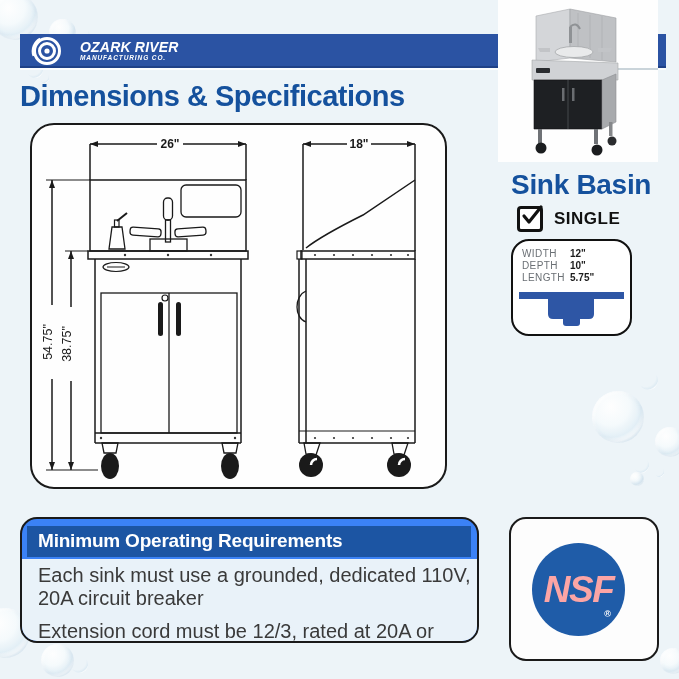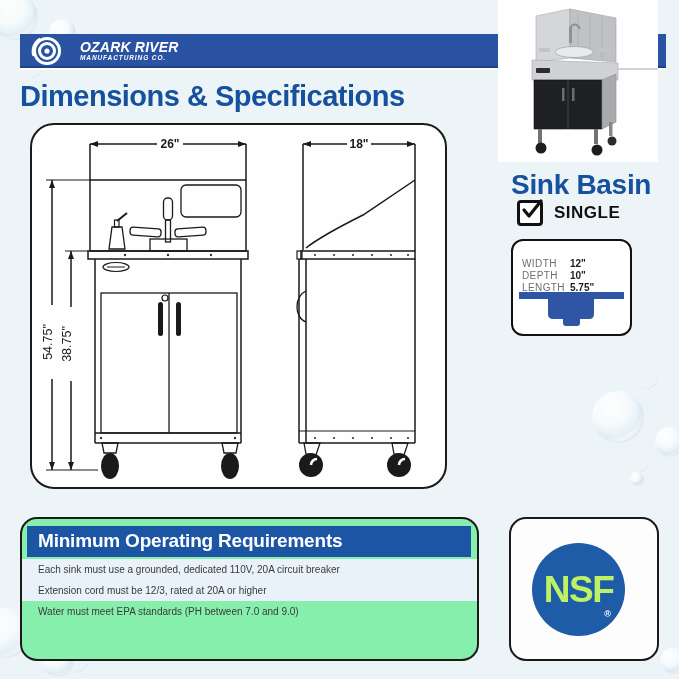--- a/index.html
+++ b/index.html
@@ -29,45 +29,45 @@
   
   .main-heading{position:absolute;left:20px;top:80px;font-size:29px;font-weight:800;
     color:#15519d;letter-spacing:-0.5px;}
 
   
   .diagram-panel{position:absolute;left:30px;top:123px;width:417px;height:366px;
     background:#fefefe;border:2px solid #1a1a1a;border-radius:24px;box-sizing:border-box;}
 
   
   .sink-basin-title{position:absolute;left:511px;top:169px;font-size:28px;font-weight:800;color:#15519d;letter-spacing:-0.3px;}
-  .single-row{position:absolute;left:517px;top:200px;display:flex;align-items:center;}
+  .single-row{position:absolute;left:517px;top:206px;display:flex;align-items:center;}
   .checkbox{width:20px;height:20px;border:3px solid #111;border-radius:4px;position:relative;background:#fff;}
   .checkbox svg{position:absolute;left:1px;top:-6px;overflow:visible;}
   .single-label{margin-left:11px;font-size:17px;font-weight:800;color:#111;letter-spacing:.5px;}
   .spec-box{position:absolute;left:511px;top:239px;width:121px;height:97px;background:#fff;
-    border:2px solid #111;border-radius:12px;box-sizing:border-box;padding:17px 0 0 9px;}
+    border:2px solid #111;border-radius:18px;box-sizing:border-box;padding:7px 0 0 9px;}
   .spec-row{display:flex;font-size:10px;line-height:11px;margin-bottom:1px;}
   .spec-label{width:48px;color:#6a6f74;letter-spacing:.4px;}
   .spec-value{color:#1c1c1c;font-weight:700;}
   .basin-icon{position:absolute;left:6px;top:51px;}
 
   
-  .req-panel{position:absolute;left:20px;top:517px;width:459px;height:144px;background:#86efac;
+  .req-panel{position:absolute;left:20px;top:517px;width:459px;height:126px;background:#3b82f6;
     border:2px solid #1a1a1a;border-radius:17px;box-sizing:border-box;overflow:hidden;}
   .req-header{margin:7px 6px 2px 5px;background:#1c55a3;color:#fff;
     font-size:19px;font-weight:800;letter-spacing:-0.2px;padding:4px 0 5px 11px;}
-  .req-row{font-size:10px;color:#3a3a3a;padding:5px 0 5px 16px;}
+  .req-row{font-size:20px;color:#3a3a3a;padding:5px 0 5px 16px;}
   .req-row.alt{background:#e9f2f9;}
 
   
   .nsf-panel{position:absolute;left:509px;top:517px;width:150px;height:144px;background:#fdfdfd;
     border:2px solid #1a1a1a;border-radius:17px;box-sizing:border-box;}
   .nsf-circle{position:absolute;left:21px;top:24px;width:93px;height:93px;border-radius:50%;
     background:#1f5ca8;display:flex;align-items:center;justify-content:center;}
-  .nsf-text{color:#bef264;font-size:37px;font-weight:800;letter-spacing:-1.5px;}
+  .nsf-text{color:#fca5a5;font-size:37px;font-weight:800;letter-spacing:-1.5px;font-style:italic;}
   .nsf-reg{position:absolute;right:14px;bottom:17px;color:#fff;font-size:9px;font-weight:700;}
 
   svg text{font-family:"Liberation Sans", sans-serif;}
 </style>
 </head>
 <body>
 
 <div class="bubble" style="left:-8px;top:-6px;width:46px;height:46px;"></div>
 <div class="bubble" style="left:49px;top:19px;width:27px;height:27px;"></div>
 <div class="bubble ring" style="left:70px;top:26px;width:20px;height:20px;"></div>

